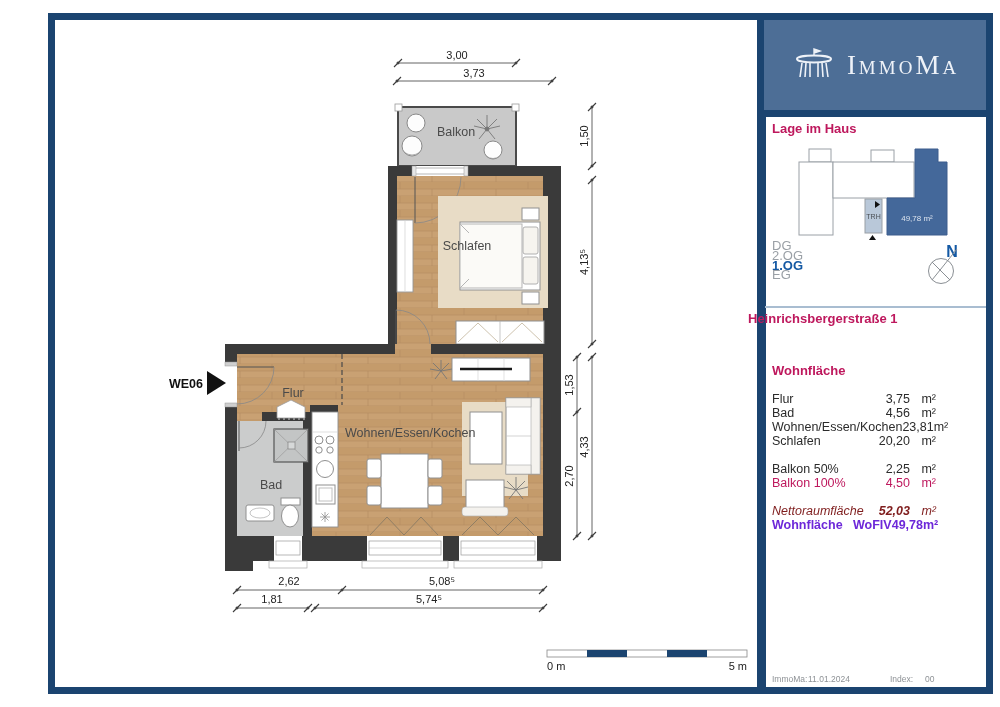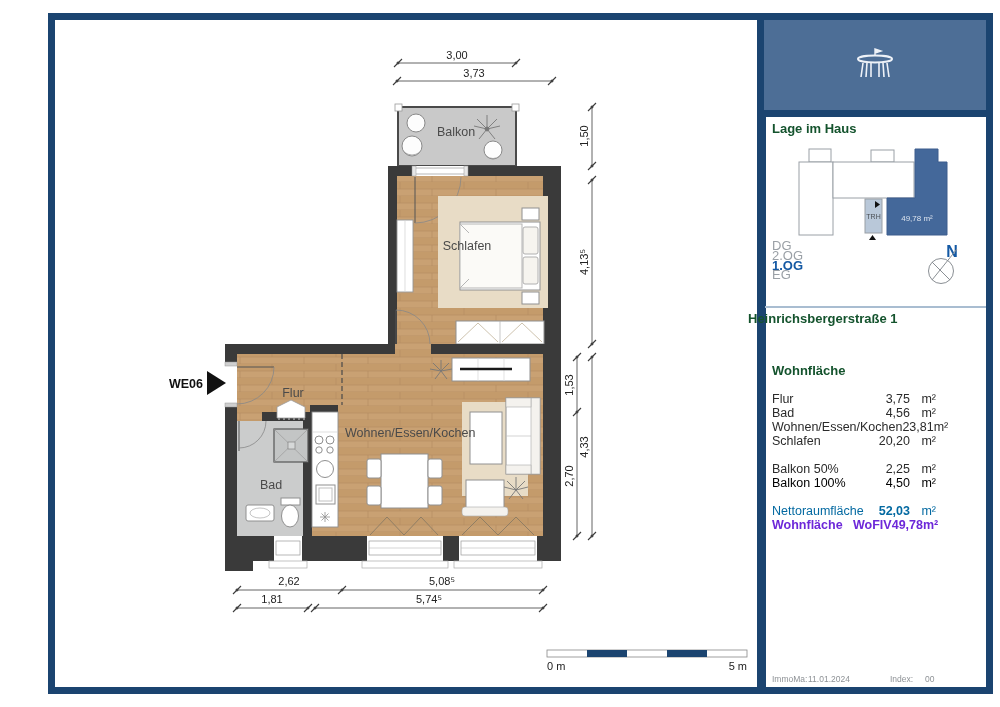--- a/index.html
+++ b/index.html
@@ -7,31 +7,31 @@
          font-family:"Liberation Sans",sans-serif;color:#333;}
   .abs{position:absolute;}
   .frame{position:absolute;left:48px;top:13px;width:945px;height:681px;
          border:7px solid #1b4470;box-sizing:border-box;}
   .divider{position:absolute;left:757px;top:13px;width:9px;height:681px;background:#1b4470;}
   .logo-block{position:absolute;left:757px;top:13px;width:236px;height:104px;background:#1b4470;}
   .logo-inner{position:absolute;left:7px;top:7px;right:7px;bottom:7px;background:#4d6e96;
               display:flex;align-items:center;justify-content:center;}
   .logo-text{font-family:"Liberation Serif",serif;font-variant:small-caps;letter-spacing:3px;
              font-size:27px;color:#eef2f8;margin-left:10px;}
-  .h-blue{position:absolute;font-size:13px;font-weight:bold;color:#14532d;}
+  .h-blue{position:absolute;font-size:13px;font-weight:bold;color:#be185d;}
   .subtitle{position:absolute;font-size:12.5px;color:#2f2f2f;}
   .floors{position:absolute;left:772px;top:241px;font-size:13px;line-height:9.8px;color:#9aa0a6;}
   .floors .active{color:#1459a4;font-weight:bold;}
   .sep{position:absolute;left:765px;top:306px;width:221px;height:2px;background:#a9bdd1;}
   .arow{position:absolute;left:772px;width:164px;height:14px;display:flex;font-size:12.5px;color:#2b2b2b;}
   .arow .alabel{flex:1;white-space:pre;}
   .arow .aval{width:44px;text-align:right;}
   .arow .aunit{width:26px;text-align:right;}
-  .arow.gray{color:#000000;}
-  .arow.netto{color:#0369a1;}
+  .arow.gray{color:#be185d;}
+  .arow.netto{color:#7f1d1d;font-style:italic;}
   .arow.netto .aval{font-weight:bold;}
   .arow.total{color:#6d28d9;font-weight:bold;}
   .foot{position:absolute;font-size:8.5px;color:#8e9296;}
   svg text{font-family:"Liberation Sans",sans-serif;}
   .dimtxt{font-size:11px;fill:#222;}
   .roomtxt{font-size:12.5px;fill:#4a4a4a;}
 </style>
 </head>
 <body>
 
@@ -300,20 +300,21 @@
   <div class="logo-block">
     <div class="logo-inner">
       <svg width="46" height="42" viewBox="0 0 46 42">
         <g stroke="#eef2f8" fill="none">
           <ellipse cx="23" cy="15" rx="17" ry="3.4" stroke-width="2"></ellipse>
           <path d="M23,11 v-6 l6,2 l-6,2" stroke-width="1.4" fill="#eef2f8"></path>
           <path d="M11,19 l-2,14 M15,19 l-1,14 M19,19 l0,14" stroke-width="1.6"></path>
           <path d="M27,19 l0,14 M31,19 l1,14 M35,19 l2,14" stroke-width="1.6"></path>
         </g>
       </svg>
+      <span class="logo-text">ImmoMa</span>
     </div>
   </div>
 
   <div class="h-blue" style="left:772px;top:121px">Lage im Haus</div>
 
   <svg class="abs" style="left:788px;top:140px" width="178" height="150" viewBox="788 140 178 150">
     <g fill="#fff" stroke="#9aa0a6" stroke-width="1">
       <rect x="809" y="149" width="22" height="13"></rect>
       <rect x="871" y="150" width="23" height="12"></rect>
       <rect x="799" y="162" width="34" height="73"></rect>

